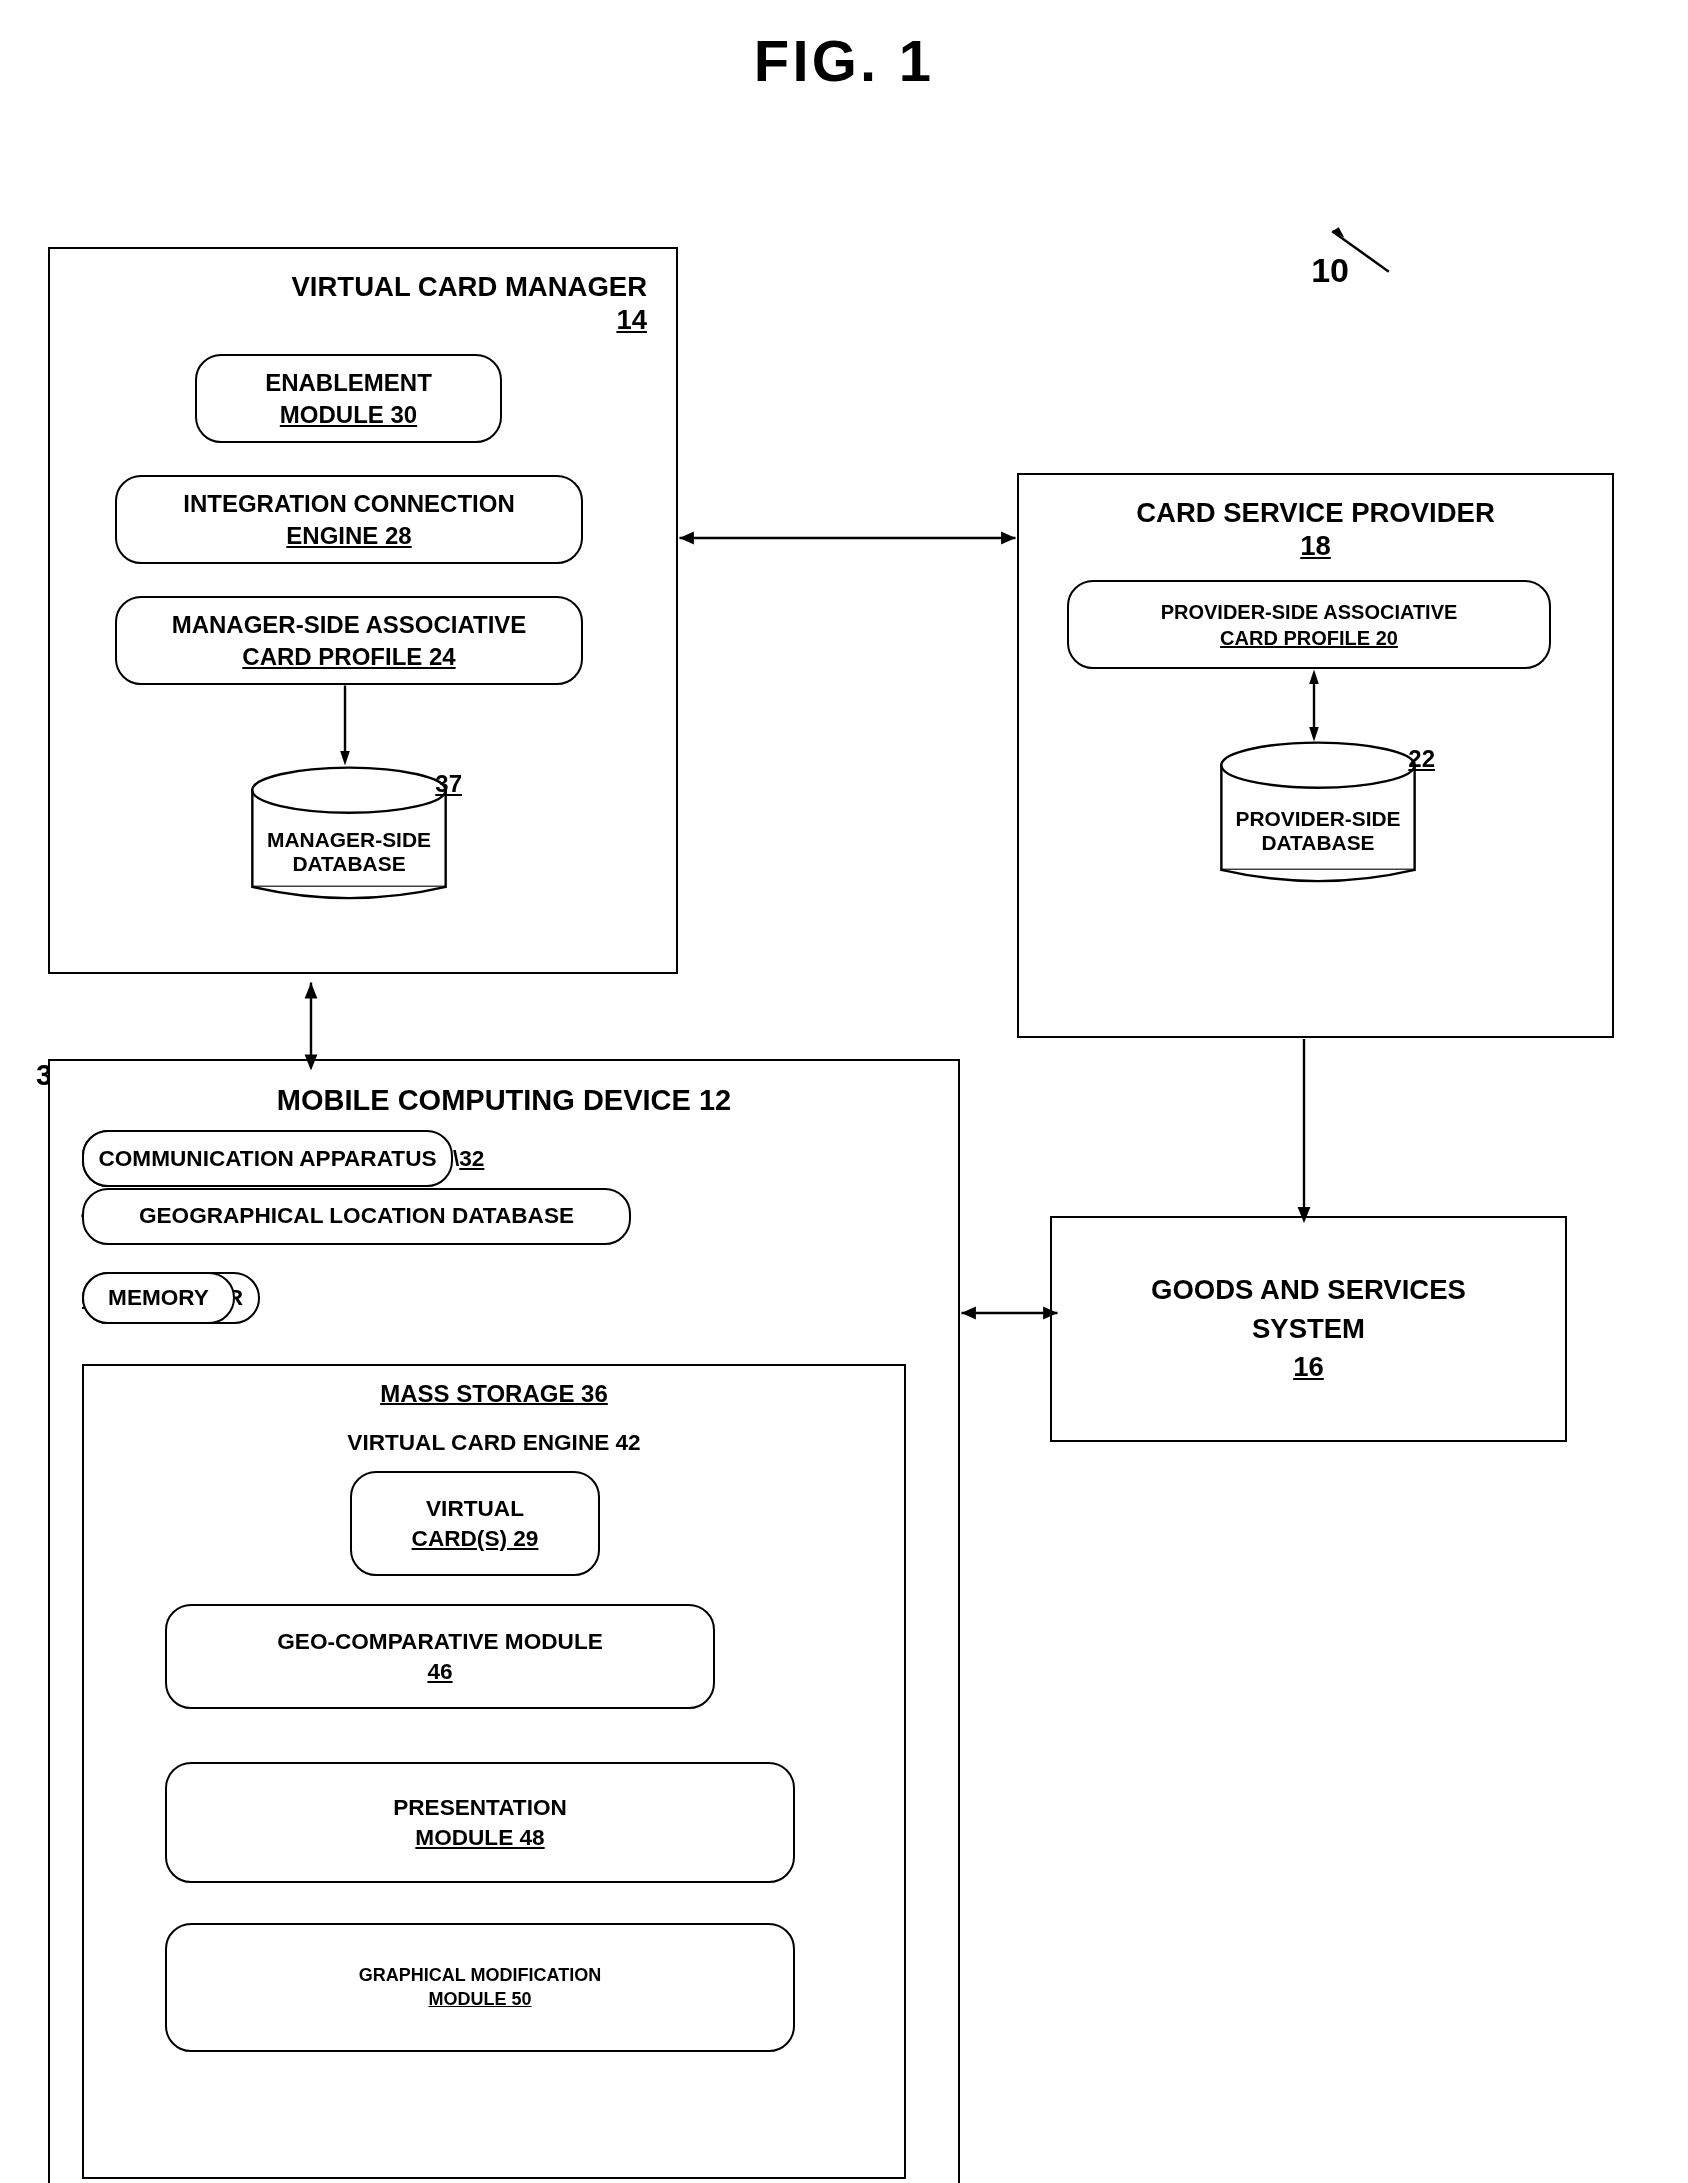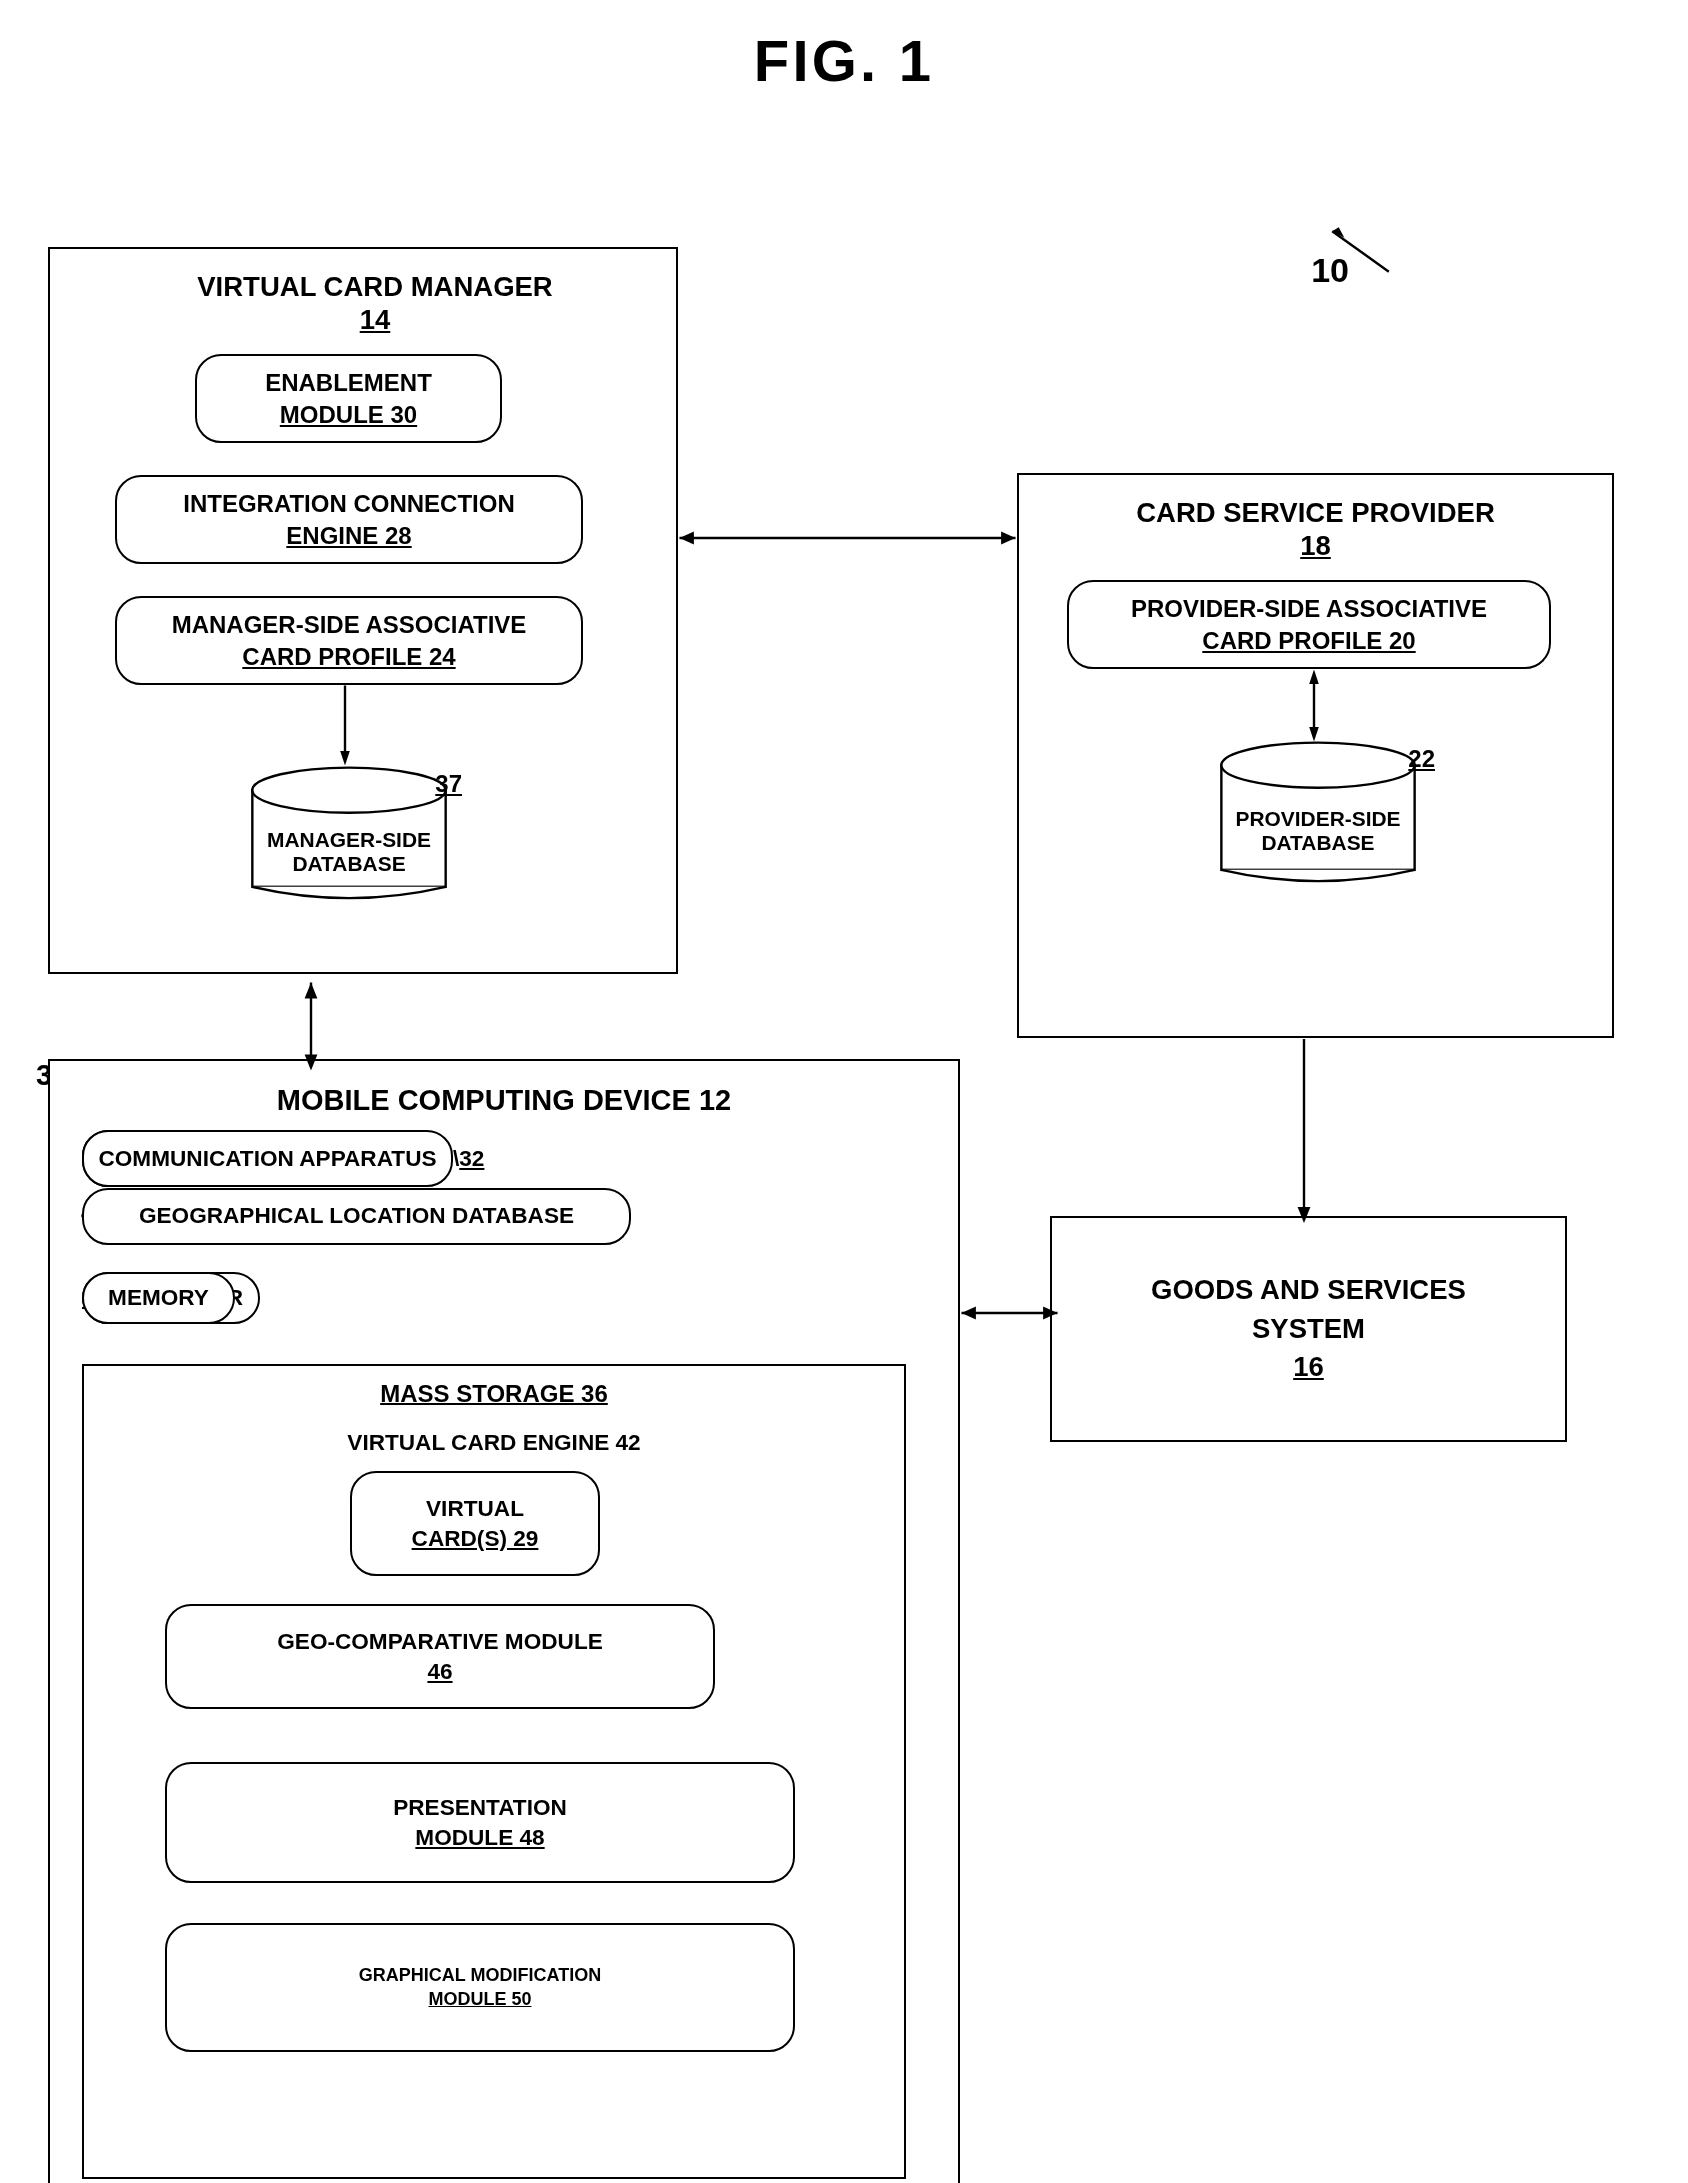--- a/index.html
+++ b/index.html
@@ -71,21 +71,21 @@
     <span>10</span>
   </div>
 
   <svg style="position:absolute; top:97px; right:283px; width:97px; height:65px;" overflow="visible" viewBox="0 0 120 80" width="97" height="65">
     <line x1="100" y1="60" x2="30" y2="10" stroke="#000" stroke-width="3"></line>
     <polygon points="30,10 45,18 38,5" fill="#000"></polygon>
   </svg>
 
   <div class="box outer-box" style="left:48px; top:121px; width:630px; height:727px; border-width:2.4px;">
 
-    <div style="position:absolute; top:14.5px; left:0; right:16px; text-align:center;padding-left:40px;">
+    <div style="position:absolute; top:14.5px; left:0; right:16px; text-align:right;padding-left:40px;">
       <div class="box-label" style="font-size:27.5px; line-height:1.2;">
         <span>VIRTUAL CARD MANAGER</span><br>
         <span class="box-num" style="font-size:27.5px;">14</span>
       </div>
     </div>
 
     <div class="box rounded-box" style="position:absolute; top:105px; left:145px; width:307px; height:89px;">
       <div class="box-label" style="font-size:24px;">
         <span>ENABLEMENT</span><br>
         <span class="box-num">MODULE 30</span>
@@ -135,21 +135,21 @@
   <div class="box outer-box" style="left:1017px; top:347px; width:597px; height:565px; border-width:2.4px;">
 
     <div style="position:absolute; top:14.5px; left:0; right:0; text-align:center;">
       <div class="box-label" style="font-size:27.5px; line-height:1.2;">
         <span>CARD SERVICE PROVIDER</span><br>
         <span class="box-num" style="font-size:27.5px;">18</span>
       </div>
     </div>
 
     <div class="box rounded-box" style="position:absolute; top:105px; left:48px; width:484px; height:89px;">
-      <div class="box-label" style="font-size:24px;">
+      <div class="box-label" style="font-size:20px;">
         <span>PROVIDER-SIDE ASSOCIATIVE</span><br>
         <span class="box-num">CARD PROFILE 20</span>
       </div>
     </div>
 
     <svg style="position:absolute; left:287px; top:194px; width:16px; height:73px;" overflow="visible" viewBox="0 0 20 90" width="16" height="73">
 
       <line x1="10" y1="10" x2="10" y2="80" stroke="#000" stroke-width="3"></line>
       <polygon points="10,0 4,18 16,18" fill="#000"></polygon>
       <polygon points="10,90 4,72 16,72" fill="#000"></polygon>

